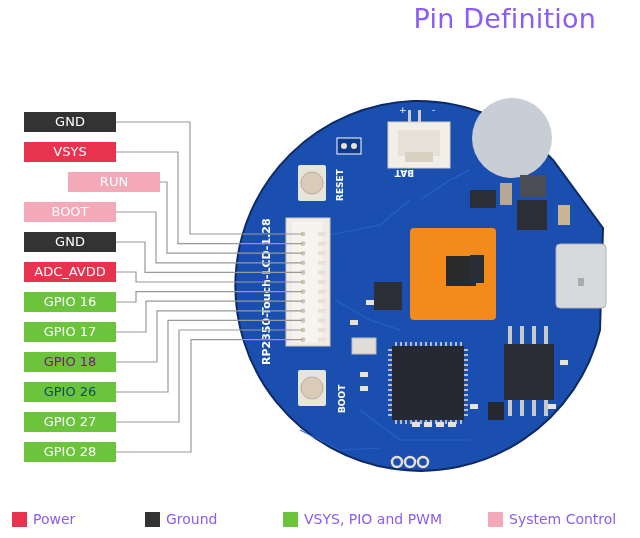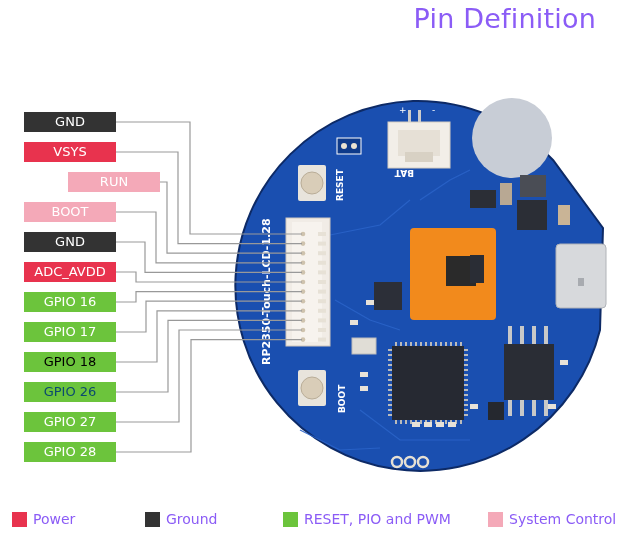--- a/index.html
+++ b/index.html
@@ -228,36 +228,36 @@
 
 <div id="pin-labels">
     <div class="pin-label" style="top: 112px; background: rgb(51, 51, 51); color: rgb(255, 255, 255);">GND</div>
     <div class="pin-label" style="top: 142px; background: rgb(232, 51, 78); color: rgb(255, 255, 255);">VSYS</div>
     <div class="pin-label" style="top: 172px; background: rgb(244, 169, 184); color: rgb(255, 255, 255); margin-left: 44px;">RUN</div>
     <div class="pin-label" style="top: 202px; background: rgb(244, 169, 184); color: rgb(255, 255, 255);">BOOT</div>
     <div class="pin-label" style="top: 232px; background: rgb(51, 51, 51); color: rgb(255, 255, 255);">GND</div>
     <div class="pin-label" style="top: 262px; background: rgb(232, 51, 78); color: rgb(255, 255, 255);">ADC_AVDD</div>
     <div class="pin-label" style="top: 292px; background: rgb(108, 196, 60); color: rgb(255, 255, 255);">GPIO 16</div>
     <div class="pin-label" style="top: 322px; background: rgb(108, 196, 60); color: rgb(255, 255, 255);">GPIO 17</div>
-    <div class="pin-label" style="top: 352px; background: rgb(108, 196, 60); color: #000000; text-align: center;">GPIO 18</div>
+    <div class="pin-label" style="top: 352px; background: rgb(108, 196, 60); color: #701a75; text-align: center;">GPIO 18</div>
     <div class="pin-label" style="top: 382px; background: rgb(108, 196, 60); color: #0c4a6e;">GPIO 26</div>
     <div class="pin-label" style="top: 412px; background: rgb(108, 196, 60); color: rgb(255, 255, 255);">GPIO 27</div>
     <div class="pin-label" style="top: 442px; background: rgb(108, 196, 60); color: rgb(255, 255, 255);">GPIO 28</div>
   </div>
 
 <div id="legend">
     <div class="legend" style="left: 12px;">
       <span class="sw" style="background: rgb(232, 51, 78);"></span>
       <span class="lt">Power</span>
     </div>
     <div class="legend" style="left: 145px;">
       <span class="sw" style="background: rgb(51, 51, 51);"></span>
       <span class="lt">Ground</span>
     </div>
     <div class="legend" style="left: 283px;">
       <span class="sw" style="background: rgb(108, 196, 60);"></span>
-      <span class="lt">RESET, PIO and PWM</span>
+      <span class="lt">VSYS, PIO and PWM</span>
     </div>
     <div class="legend" style="left: 488px;">
       <span class="sw" style="background: rgb(244, 169, 184);"></span>
       <span class="lt">System Control</span>
     </div>
   </div>
 
 </body></html>

